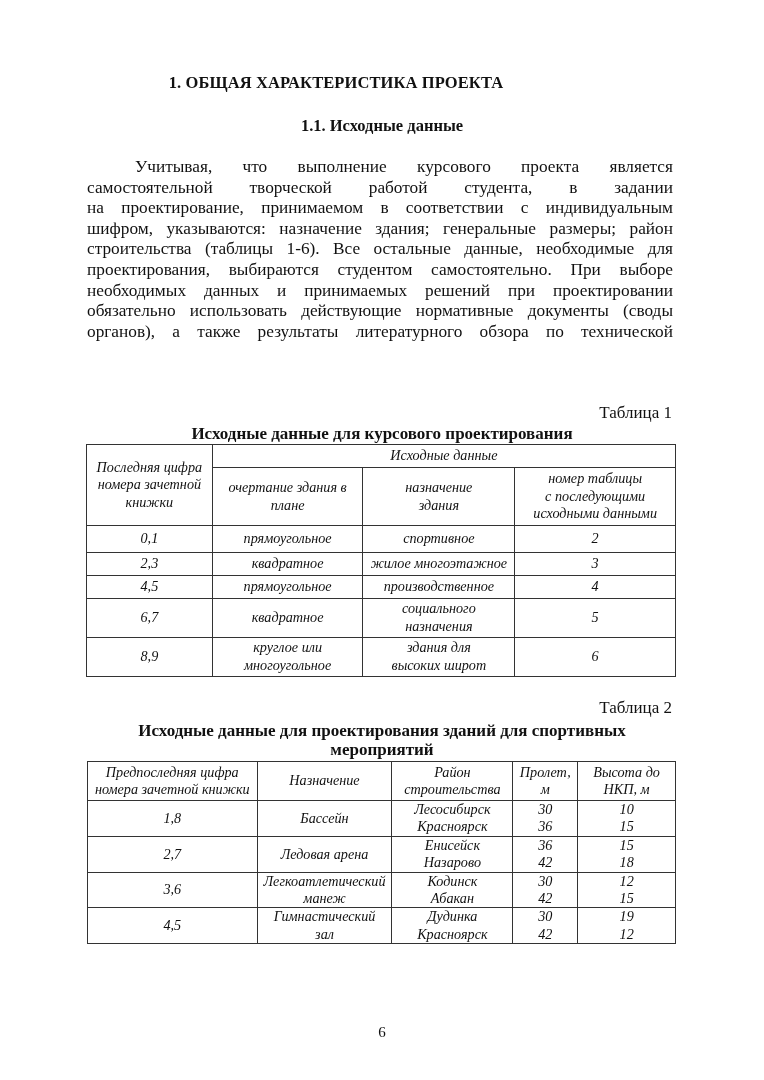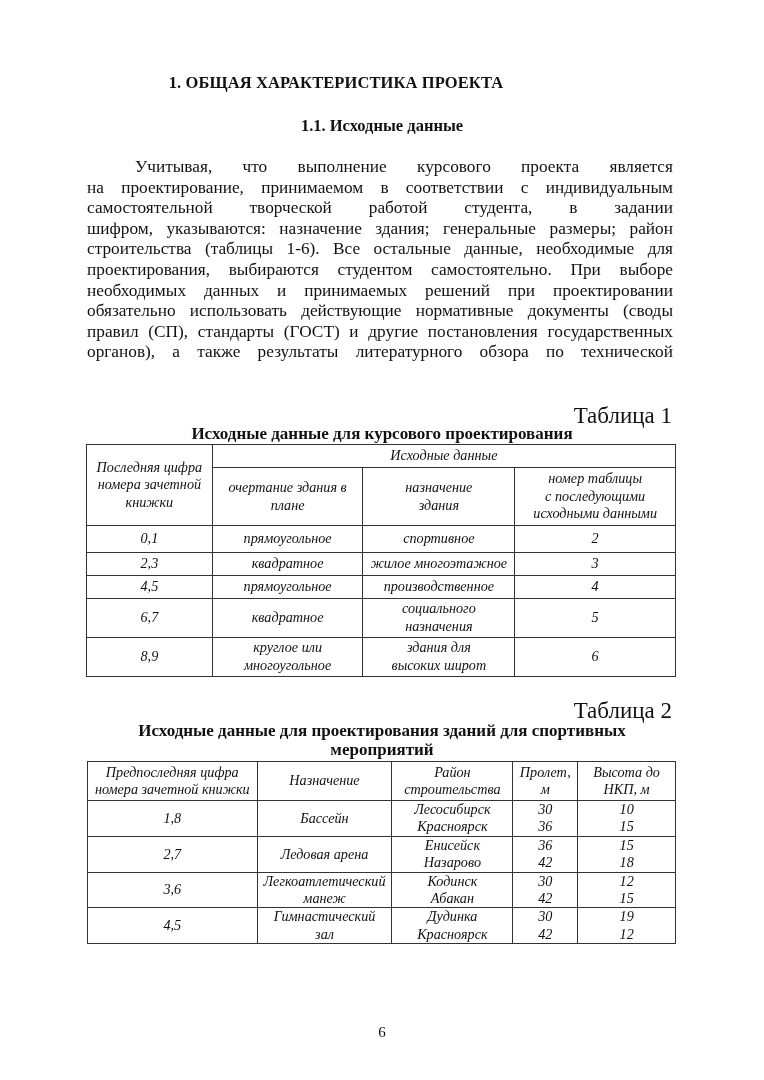--- a/index.html
+++ b/index.html
@@ -5,47 +5,46 @@
   html, body { margin: 0; padding: 0; background: #ffffff; }
   body { width: 764px; height: 1080px; position: relative; overflow: hidden;
          font-family: "Liberation Serif", "DejaVu Serif", serif; color: #111; }
   .abs { position: absolute; }
   .h1 { left: 0; width: 672px; top: 73px; text-align: center; font-weight: bold; font-size: 16.5px; letter-spacing: 0.1px; }
   .h2 { left: 0; width: 764px; top: 116px; text-align: center; font-weight: bold; font-size: 16.5px; }
   .para { left: 87px; width: 586px; top: 157px; font-size: 17.3px; line-height: 20.6px; text-align: justify; text-align-last: left; }
   .para .line { display: block; text-align: justify; text-align-last: justify; white-space: nowrap; }
   .para .line.last { text-align-last: left; }
   .para .indent { padding-left: 48px; }
-  .tlabel { font-size: 23px; }
+  .tlabel { font-size: 17px; }
   .tcaption { left: 0; width: 764px; text-align: center; font-size: 17px; font-weight: bold; }
   table { border-collapse: collapse; position: absolute; font-family: "Liberation Serif", serif; font-style: italic; }
   td, th { border: 1.3px solid #333; text-align: center; vertical-align: middle; font-weight: normal; padding: 0; }
   #t1 { left: 86px; top: 444px; width: 590px; font-size: 14.2px; line-height: 17.6px; }
   #t1 td { height: 22px; }
   #t2 { left: 87px; top: 761px; width: 589px; font-size: 14.2px; line-height: 17.4px; }
   #t2 td.cell2 { height: 33px; }
   .stack span { display: block; }
   .pagenum { left: 0; width: 764px; top: 1024px; text-align: center; font-size: 15px; }
 </style>
 </head>
 <body>
 
 <div class="abs h1">1. ОБЩАЯ ХАРАКТЕРИСТИКА ПРОЕКТА</div>
 <div class="abs h2">1.1. Исходные данные</div>
 
 <div class="abs para">
   <span class="line indent">Учитывая, что выполнение курсового проекта является</span>
+  <span class="line">самостоятельной творческой работой студента, в задании</span>
   <span class="line">на проектирование, принимаемом в соответствии с индивидуальным</span>
-  <span class="line">самостоятельной творческой работой студента, в задании</span>
   <span class="line">шифром, указываются: назначение здания; генеральные размеры; район</span>
   <span class="line">строительства (таблицы 1-6). Все остальные данные, необходимые для</span>
   <span class="line">проектирования, выбираются студентом самостоятельно. При выборе</span>
   <span class="line">необходимых данных и принимаемых решений при проектировании</span>
   <span class="line">обязательно использовать действующие нормативные документы (своды</span>
-  <span class="line">правил (СП), стандарты (ГОСТ) и другие постановления государственных</span>
   <span class="line">органов), а также результаты литературного обзора по технической</span>
 </div>
 
 <div class="abs tlabel" style="right:92px; top:403px;">Таблица 1</div>
 <div class="abs tcaption" style="top:424px;">Исходные данные для курсового проектирования</div>
 
 <table id="t1">
   <colgroup>
       <col style="width:126px">
       <col style="width:151px">

